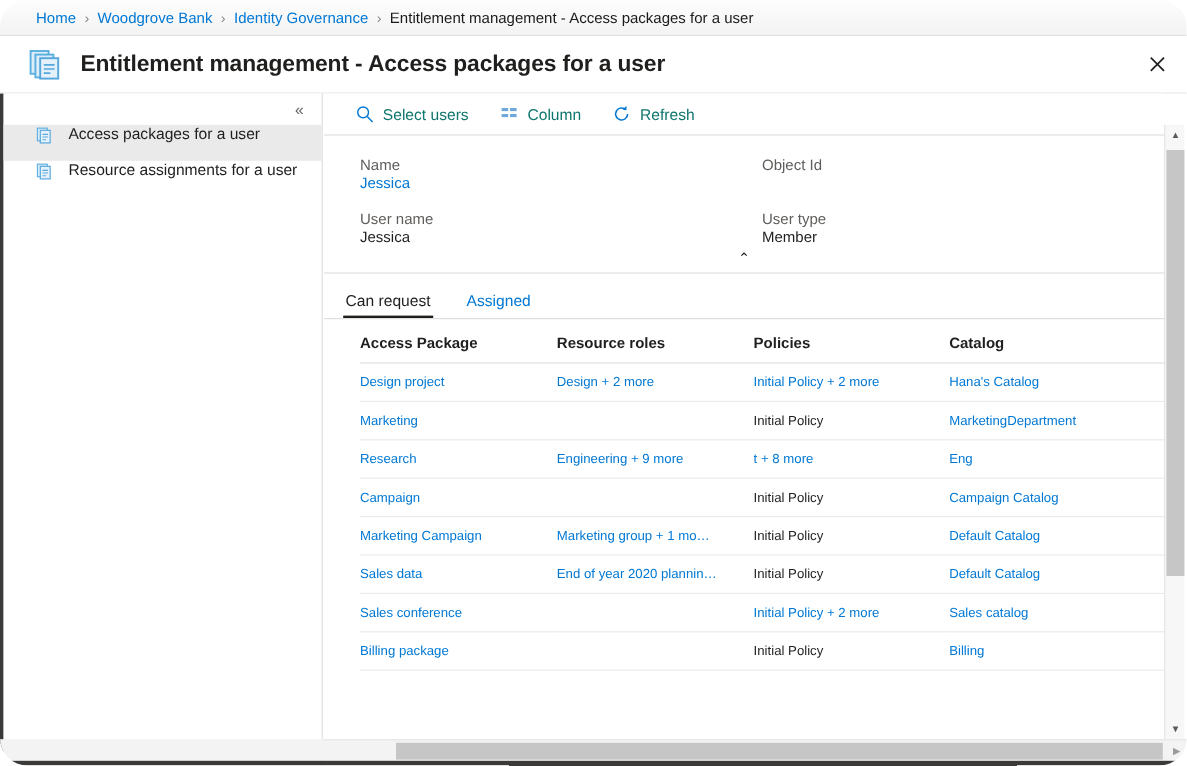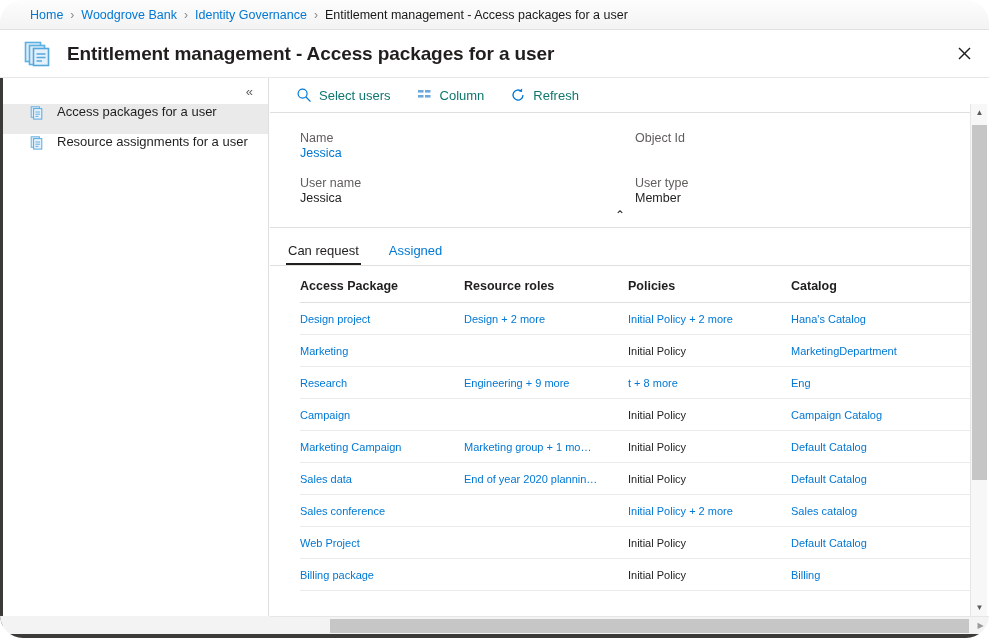--- a/index.html
+++ b/index.html
@@ -575,30 +575,20 @@
               <td class="col2"><span class="plain"></span></td>
               <td>
                 <span class="lnk">Initial Policy + 2 more</span>
               </td>
               <td>
                 <span class="lnk">Sales catalog</span>
               </td>
             </tr>
             <tr>
               <td>
-                <span class="lnk">Web Project</span>
-              </td>
-              <td class="col2"><span class="plain"></span></td>
-              <td><span class="plain">Initial Policy</span></td>
-              <td>
-                <span class="lnk">Default Catalog</span>
-              </td>
-            </tr>
-            <tr>
-              <td>
                 <span class="lnk">Billing package</span>
               </td>
               <td class="col2"><span class="plain"></span></td>
               <td><span class="plain">Initial Policy</span></td>
               <td>
                 <span class="lnk">Billing</span>
               </td>
             </tr>
           </tbody>
       </table>

